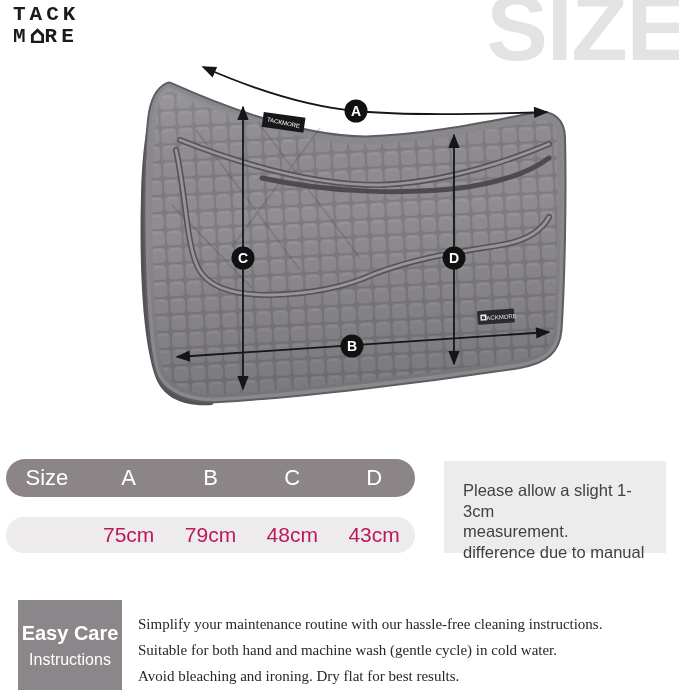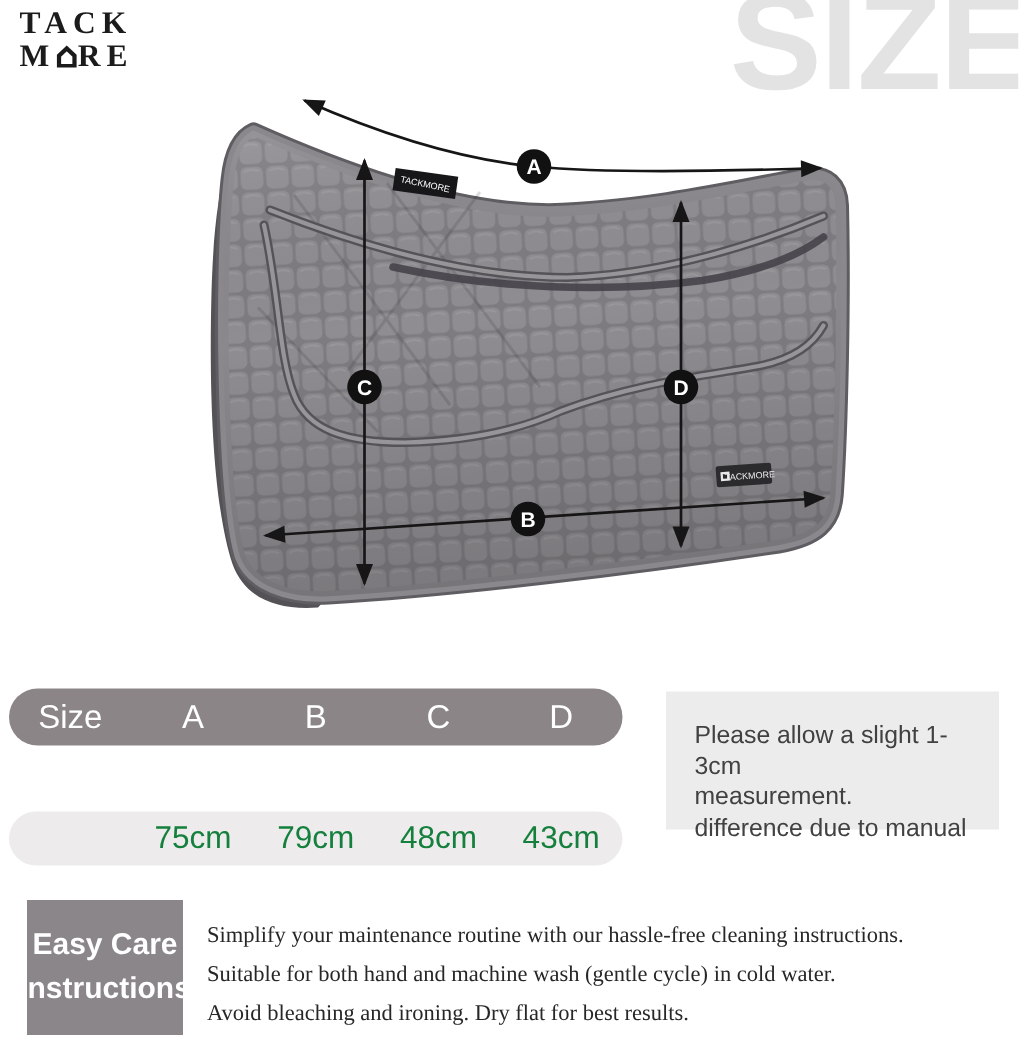--- a/index.html
+++ b/index.html
@@ -3,47 +3,47 @@
 <meta charset="utf-8">
 <title>SIZE</title>
 <style>
   html,body{margin:0;padding:0;background:#fff;}
   .canvas{
     position:relative;width:679px;height:696px;background:#ffffff;
     overflow:hidden;font-family:"Liberation Sans",sans-serif;
   }
   
   .logo{position:absolute;left:13px;top:4px;color:#1b1b1b;
-    font-family:Liberation Serif, serif;font-weight:700;font-size:21px;
+    font-family:Liberation Mono, monospace;font-weight:700;font-size:21px;
     letter-spacing:4px;line-height:22px;}
   .logo .house{display:inline-block;width:15px;height:15px;vertical-align:-1px;}
   
   .watermark{position:absolute;top:-18px;right:-8px;color:#e4e3e4;
     font-size:92px;font-weight:700;letter-spacing:-1px;line-height:1;
     font-family:"Liberation Sans",sans-serif;}
   
   .pad-svg{position:absolute;left:0;top:0;}
   
   .pill{position:absolute;left:6px;width:409px;display:grid;
     grid-template-columns:repeat(5,1fr);align-items:center;text-align:center;}
   .pill-header{top:459px;height:38px;border-radius:19px;background:#8b8588;
     color:#ffffff;font-size:22px;}
   .pill-values{top:517px;height:36px;border-radius:18px;background:#edebec;
-    color:#15803d;font-size:21px;margin-top:24px;}
+    color:#be185d;font-size:21px;}
   .cell{white-space:nowrap;}
   
   .note{position:absolute;left:444px;top:461px;width:222px;height:92px;
     background:#ececec;color:#414141;font-size:16.5px;line-height:20.5px;
     padding:19px 8px 0 19px;box-sizing:border-box;}
   
   .care-box{position:absolute;left:18px;top:600px;width:104px;height:90px;
     background:#8a8689;color:#ffffff;display:flex;flex-direction:column;
     align-items:center;justify-content:center;text-align:center;}
   .care-box .l1{font-size:20px;font-weight:700;margin-bottom:6px;}
-  .care-box .l2{font-size:20px;font-weight:700;}
+  .care-box .l2{font-size:16px;font-weight:400;}
   .care-text{position:absolute;left:138px;top:611px;color:#272727;
     font-size:15px;line-height:26px;font-family:Liberation Serif, serif;}
 </style>
 </head>
 <body>
 
 <div class="canvas">
 
   <div class="watermark">SIZE</div>
 

